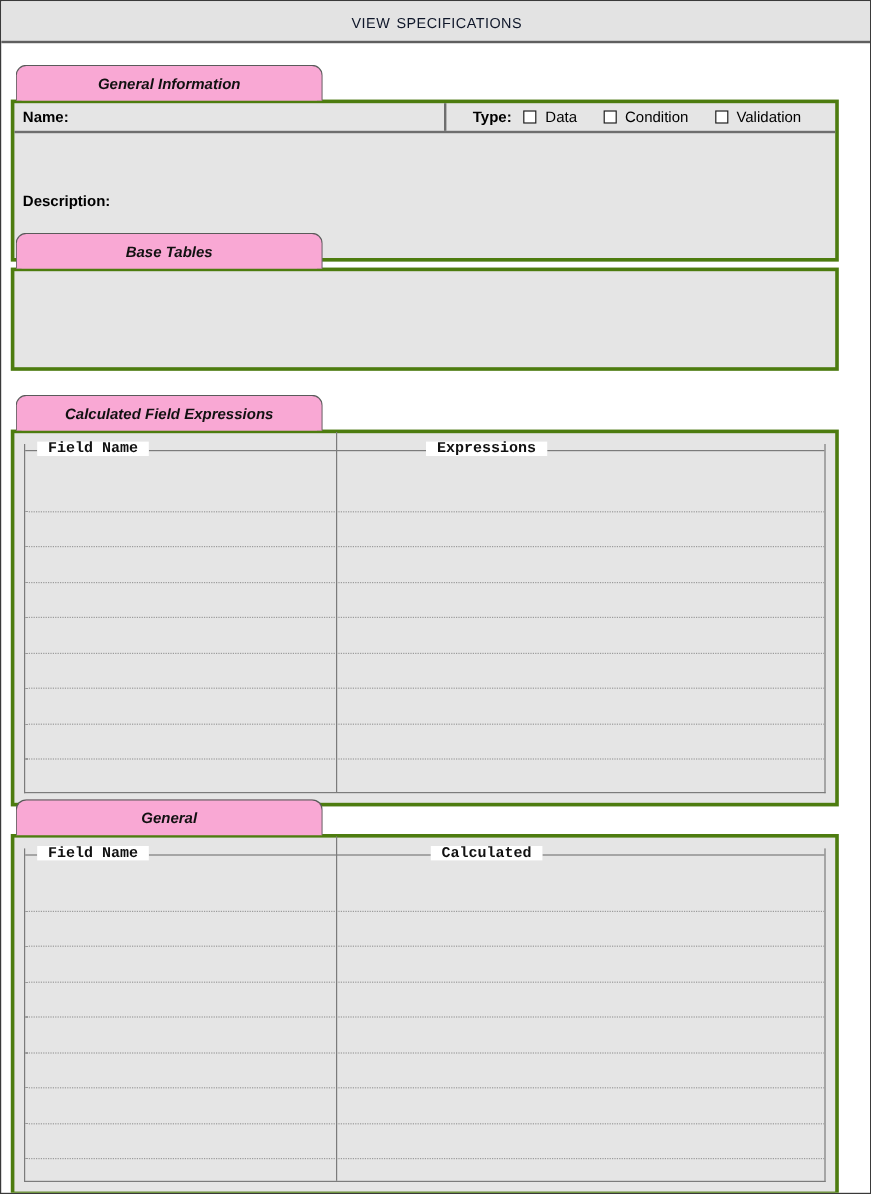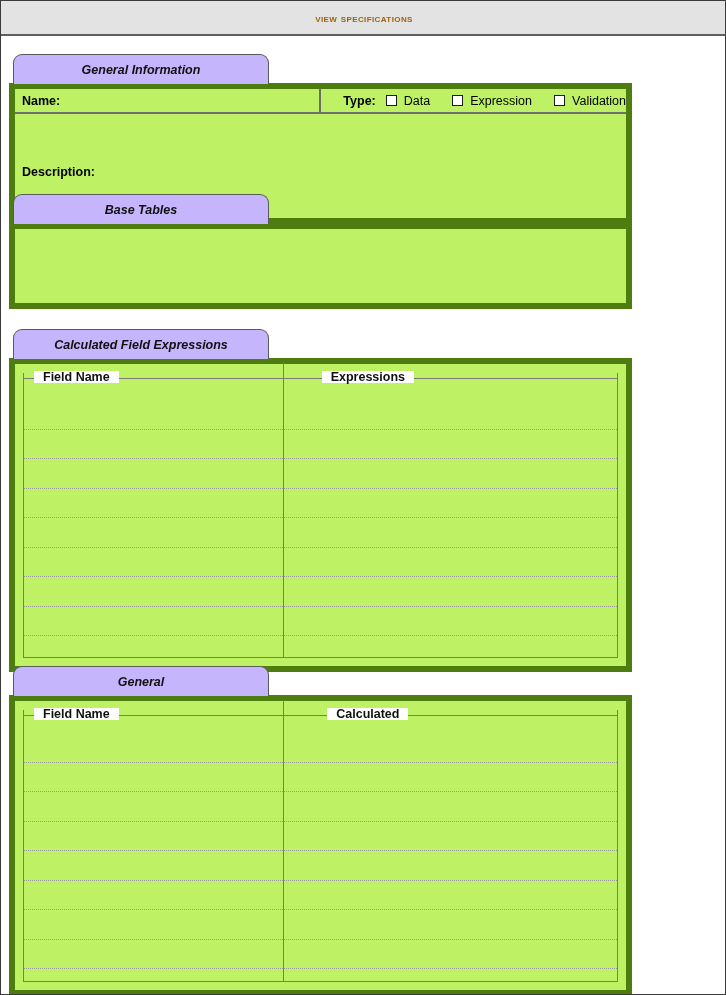--- a/index.html
+++ b/index.html
@@ -30,44 +30,44 @@
     width: 726px;
     height: 35px;
     box-sizing: border-box;
     background: #e3e3e3;
     border-bottom: 2px solid #5f5f5f;
     display: flex;
     align-items: center;
     justify-content: center;
   }
   .title-text {
-    font-weight: bold;
-    font-size: 11px;
+    font-weight: normal;
+    font-size: 17px;
     letter-spacing: 0.4px;
     font-variant: small-caps;
     text-transform: lowercase;
-    color: #a16207;
+    color: #0f172a;
   }
 
   
   .section {
     position: absolute;
   }
   .tab {
     position: absolute;
     left: 12px;
     top: 0;
     width: 256px;
     height: 30px;
     box-sizing: border-box;
     border: 1px solid #5a5a5a;
     border-bottom: none;
     border-top-left-radius: 9px;
     border-top-right-radius: 9px;
-    background: #c4b5fd;
+    background: #f9a8d4;
     display: flex;
     align-items: center;
     justify-content: center;
     z-index: 3;
   }
   .tab-label {
     font-style: italic;
     font-weight: bold;
     font-size: 12.5px;
     color: #111111;
@@ -76,24 +76,24 @@
   }
   .tab.wide .tab-label {
     font-size: 12.5px;
   }
 
   
   .sec-body {
     position: absolute;
     left: 8px;
     top: 29px;
-    width: 623px;
-    box-sizing: border-box;
-    border: 6px solid #4d7c0f;
-    background: #bef264;
+    width: 690px;
+    box-sizing: border-box;
+    border: 3px solid #4d7c0f;
+    background: #e5e5e5;
     z-index: 1;
   }
 
   
   .gi-row-name {
     position: relative;
     height: 25px;
     box-sizing: border-box;
     border-bottom: 2px solid #6e6e6e;
     display: flex;
@@ -172,20 +172,21 @@
   
   .fs-top {
     position: absolute;
     left: 0;
     right: 0;
     top: 0;
     height: 10px;
     display: flex;
     align-items: center;
     pointer-events: none;
+    font-family: Liberation Mono, monospace;
   }
   .fs-line {
     height: 1px;
     background: #7b7b7b;
     flex: 1 1 auto;
   }
   .fs-line.stub {
     flex: 0 0 10px;
   }
   .fs-legend {
@@ -262,21 +263,21 @@
         </div>
         <div class="gi-type-cell">
           <span class="lbl-bold">Type:</span>
           <span class="chk-group">
             <span class="chk-item">
               <span class="checkbox"></span>
               <span class="chk-label">Data</span>
             </span>
             <span class="chk-item">
               <span class="checkbox"></span>
-              <span class="chk-label">Expression</span>
+              <span class="chk-label">Condition</span>
             </span>
             <span class="chk-item">
               <span class="checkbox"></span>
               <span class="chk-label">Validation</span>
             </span>
           </span>
         </div>
       </div>
 
       <div class="gi-desc">

